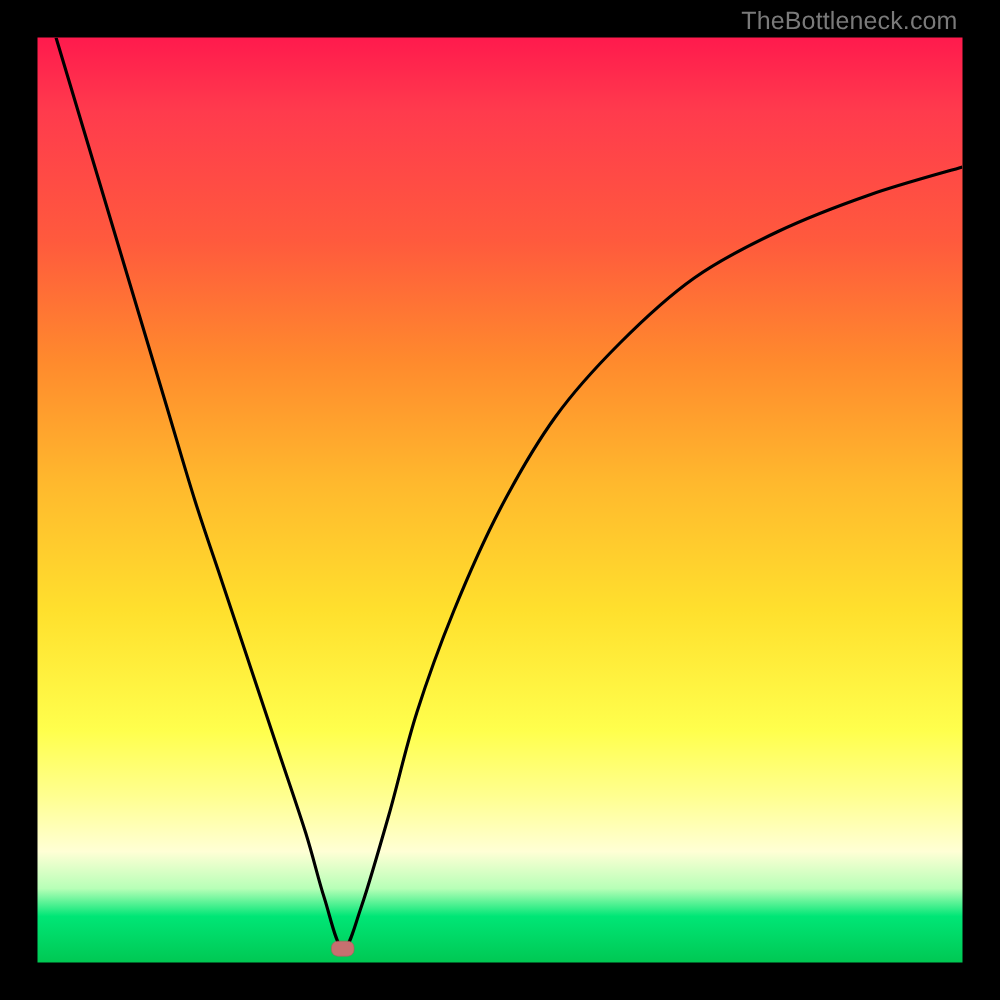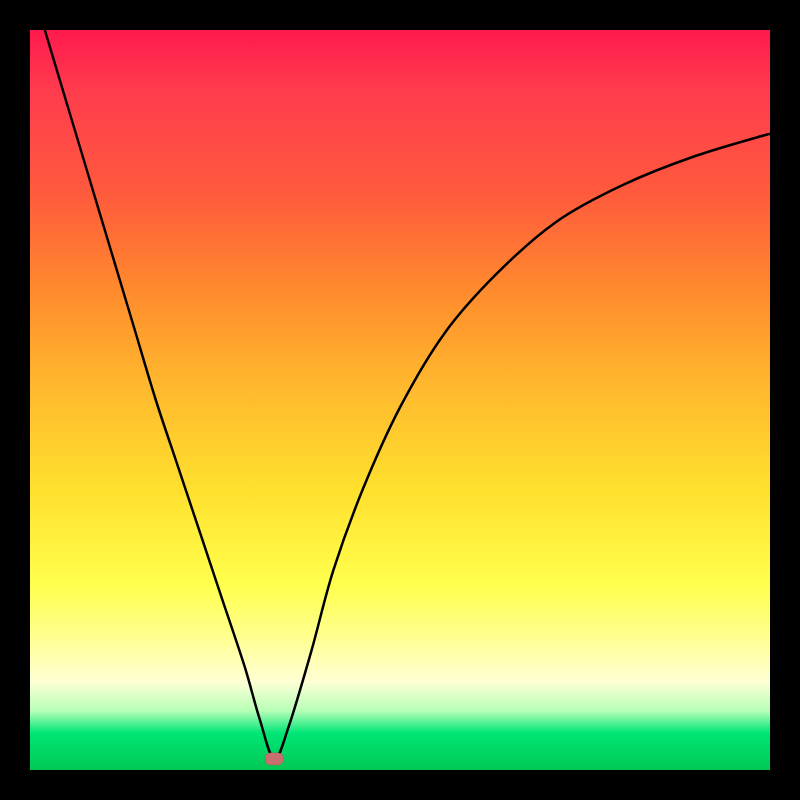--- a/index.html
+++ b/index.html
@@ -64,20 +64,21 @@
     fill: #c77070;
     stroke: #b55a5a;
     stroke-width: 0.5;
   }
 </style>
 </head>
 <body>
 
 <div class="frame">
 
+  <div class="watermark">TheBottleneck.com</div>
 
   <div class="plot-area">
     <svg class="curve-svg" viewBox="0 0 740 740" preserveAspectRatio="none">
       <path id="curve" class="curve-path" d="M 14.8 0 C 18.5 12.333333333333334, 29.599999999999998 49.33333333333333, 37 74 C 44.4 98.66666666666667, 51.800000000000004 123.33333333333333, 59.2 148 C 66.60000000000001 172.66666666666666, 74 197.33333333333334, 81.4 222 C 88.80000000000001 246.66666666666666, 96.2 271.3333333333333, 103.60000000000001 296 C 111.00000000000001 320.6666666666667, 118.4 346.56666666666666, 125.80000000000001 370 C 133.20000000000002 393.43333333333334, 140.6 414.40000000000003, 148 436.6 C 155.4 458.8, 162.8 481, 170.20000000000002 503.2 C 177.60000000000002 525.4, 185 547.5999999999999, 192.4 569.8 C 199.8 592, 208.43333333333334 616.6666666666666, 214.6 636.4 C 220.76666666666665 656.1333333333333, 224.46666666666667 672.7833333333334, 229.4 688.2 C 234.33333333333334 703.6166666666667, 239.26666666666668 727.6666666666666, 244.20000000000002 728.9 C 249.13333333333335 730.1333333333333, 252.83333333333334 713.4833333333333, 259 695.6 C 265.1666666666667 677.7166666666667, 273.8 647.5, 281.2 621.6 C 288.59999999999997 595.7, 294.76666666666665 567.3333333333334, 303.4 540.2 C 312.0333333333333 513.0666666666667, 321.9 485.93333333333334, 333 458.8 C 344.1 431.6666666666667, 356.43333333333334 403.3, 370 377.40000000000003 C 383.56666666666666 351.50000000000006, 398.3666666666667 325.6, 414.40000000000003 303.40000000000003 C 430.4333333333334 281.20000000000005, 447.7 262.7, 466.2 244.2 C 484.7 225.7, 504.4333333333333 207.2, 525.4 192.39999999999998 C 546.3666666666667 177.59999999999997, 568.5666666666666 166.49999999999997, 592 155.39999999999998 C 615.4333333333334 144.29999999999998, 641.3333333333334 134.4333333333334, 666 125.80000000000007 C 690.6666666666666 117.16666666666674, 727.6666666666666 107.30000000000003, 740 103.60000000000002"></path>
       <rect id="marker" class="dot" rx="5" ry="5" width="18" height="12" x="235.20000000000002" y="722.9"></rect>
     </svg>
   </div>
 
 </div>
 

